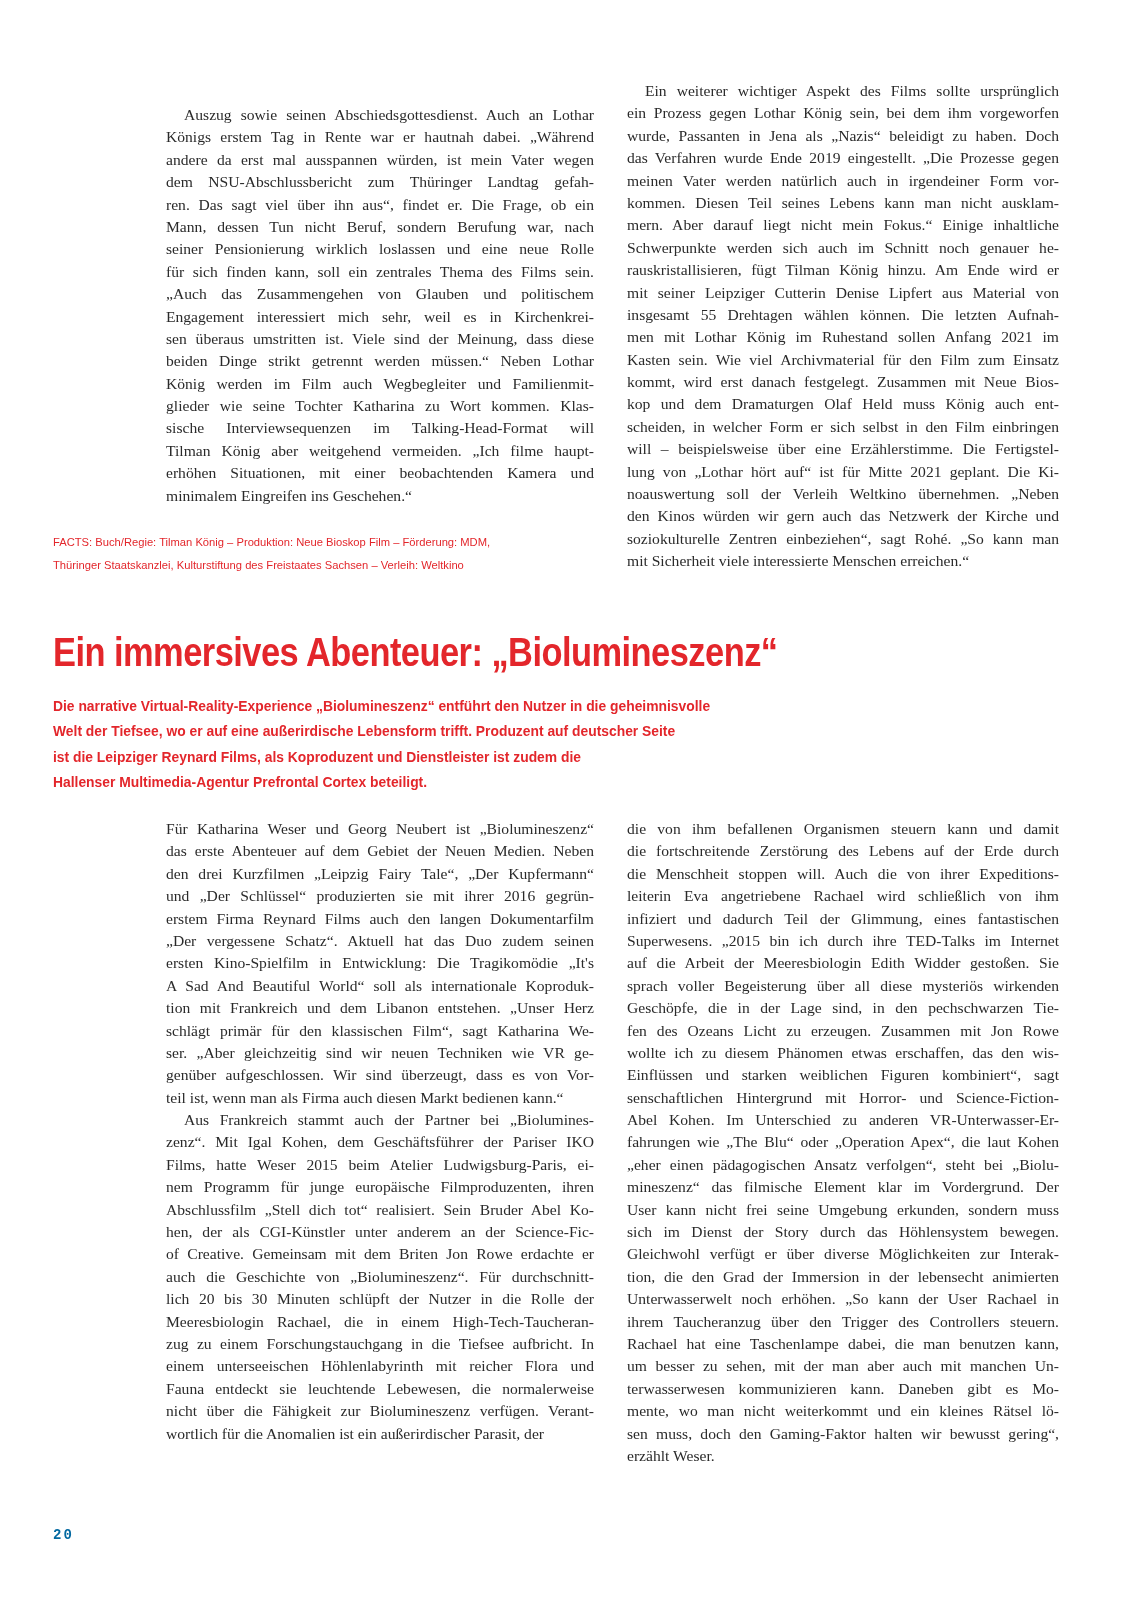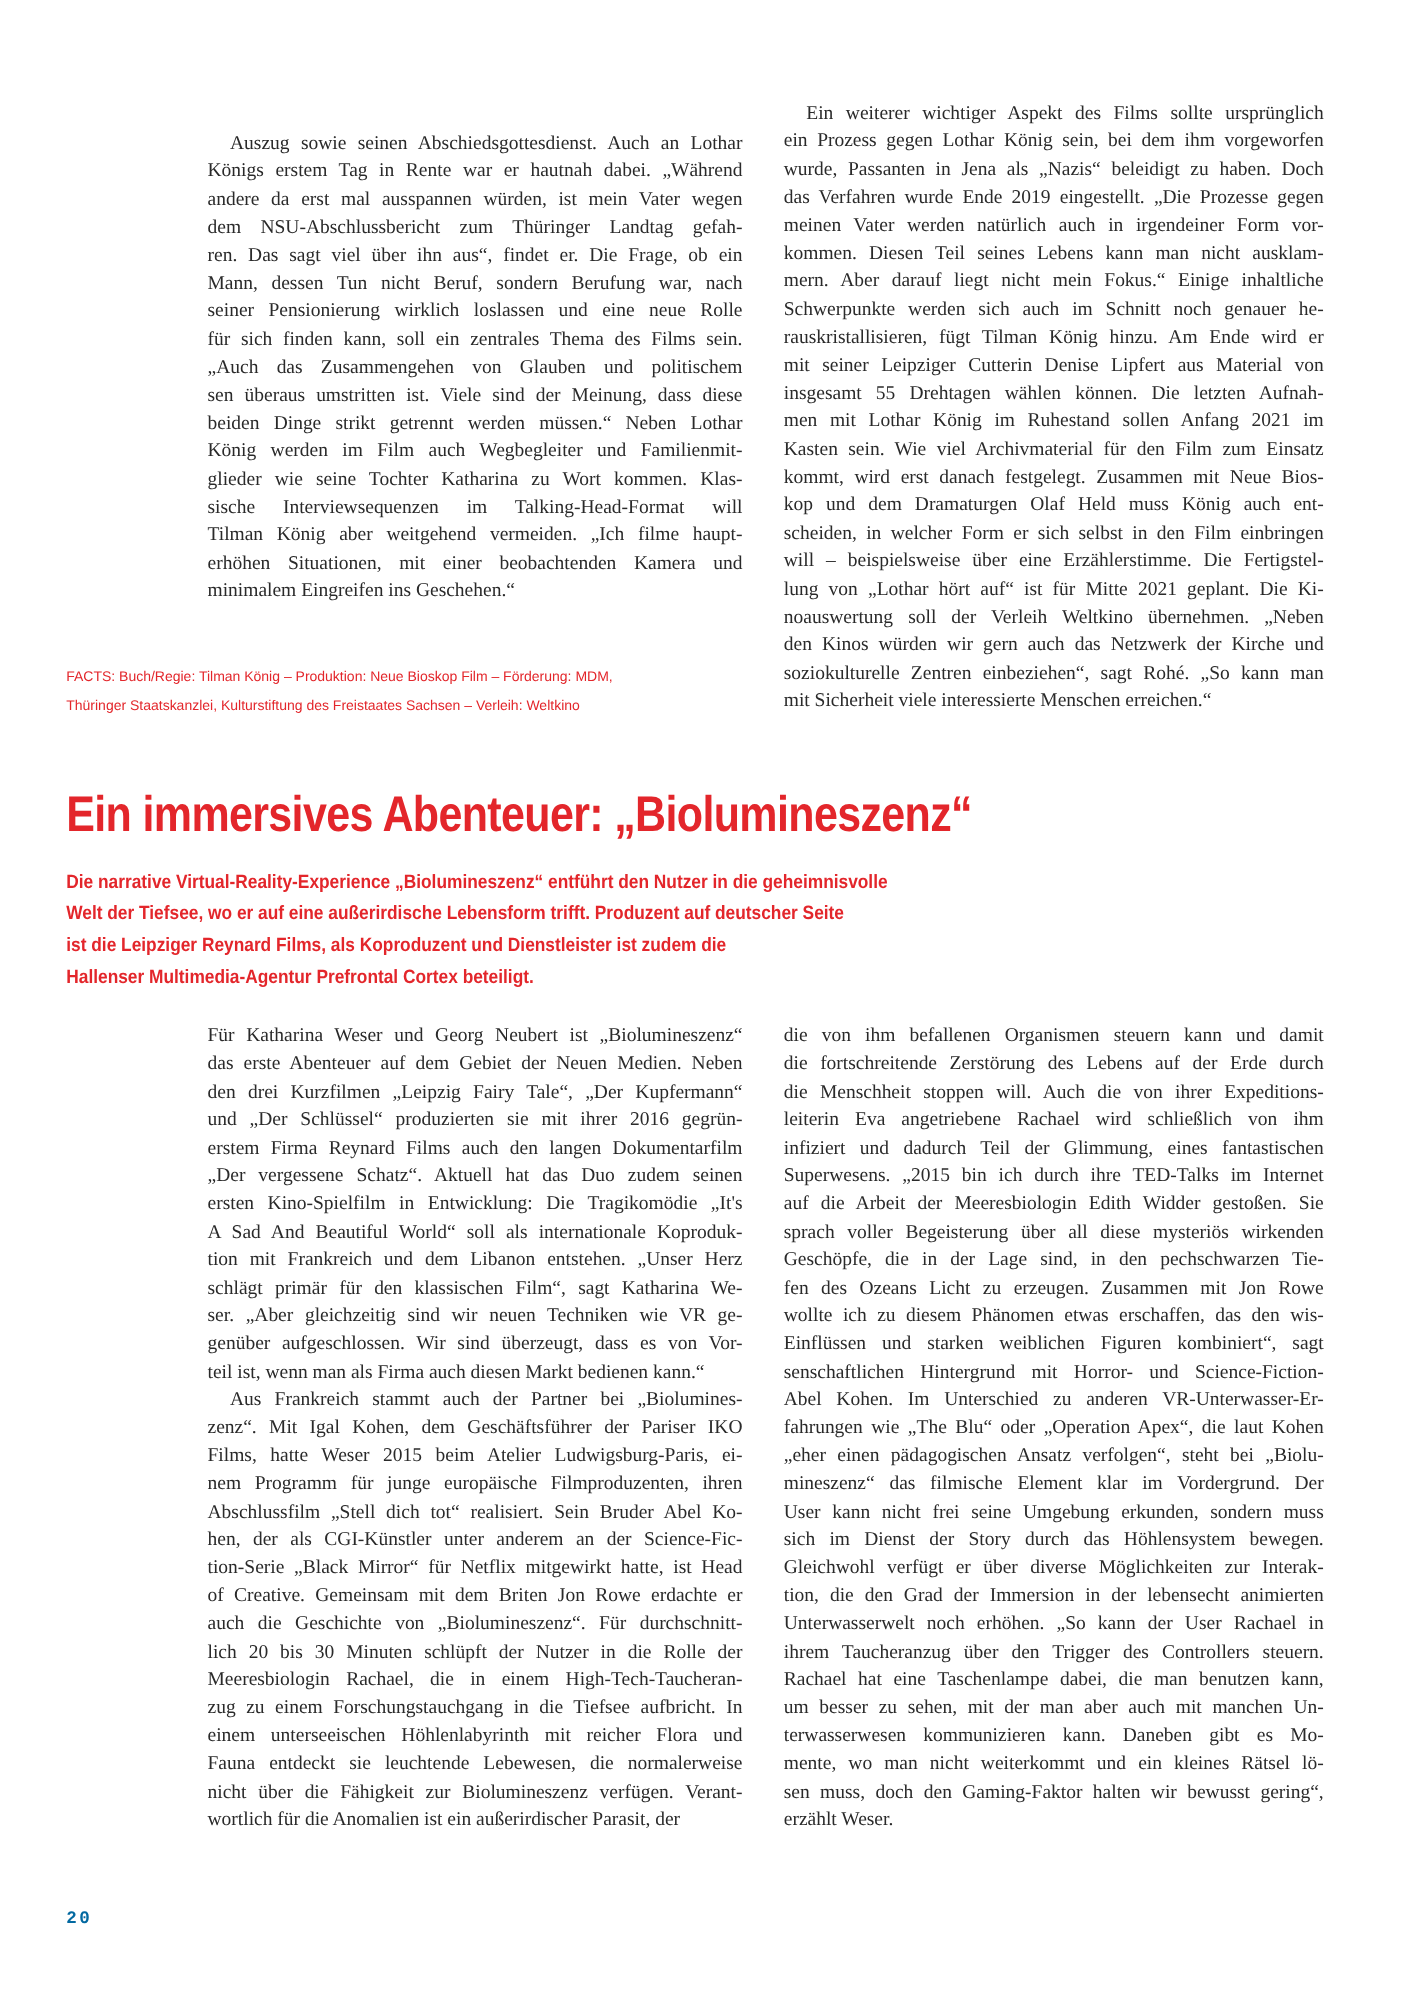--- a/index.html
+++ b/index.html
@@ -25,20 +25,21 @@
 <div id="colA" class="col">
     <span class="ln indent">Auszug sowie seinen Abschiedsgottesdienst. Auch an Lothar</span>
     <span class="ln">Königs erstem Tag in Rente war er hautnah dabei. „Während</span>
     <span class="ln">andere da erst mal ausspannen würden, ist mein Vater wegen</span>
     <span class="ln">dem NSU-Abschlussbericht zum Thüringer Landtag gefah-</span>
     <span class="ln">ren. Das sagt viel über ihn aus“, findet er. Die Frage, ob ein</span>
     <span class="ln">Mann, dessen Tun nicht Beruf, sondern Berufung war, nach</span>
     <span class="ln">seiner Pensionierung wirklich loslassen und eine neue Rolle</span>
     <span class="ln">für sich finden kann, soll ein zentrales Thema des Films sein.</span>
     <span class="ln">„Auch das Zusammengehen von Glauben und politischem</span>
+    <span class="ln">Engagement interessiert mich sehr, weil es in Kirchenkrei-</span>
     <span class="ln">sen überaus umstritten ist. Viele sind der Meinung, dass diese</span>
     <span class="ln">beiden Dinge strikt getrennt werden müssen.“ Neben Lothar</span>
     <span class="ln">König werden im Film auch Wegbegleiter und Familienmit-</span>
     <span class="ln">glieder wie seine Tochter Katharina zu Wort kommen. Klas-</span>
     <span class="ln">sische Interviewsequenzen im Talking-Head-Format will</span>
     <span class="ln">Tilman König aber weitgehend vermeiden. „Ich filme haupt-</span>
     <span class="ln">erhöhen Situationen, mit einer beobachtenden Kamera und</span>
     <span class="ln last">minimalem Eingreifen ins Geschehen.“</span>
   </div>
 <div id="colB" class="col">
@@ -93,21 +94,20 @@
     <span class="ln">schlägt primär für den klassischen Film“, sagt Katharina We-</span>
     <span class="ln">ser. „Aber gleichzeitig sind wir neuen Techniken wie VR ge-</span>
     <span class="ln">genüber aufgeschlossen. Wir sind überzeugt, dass es von Vor-</span>
     <span class="ln last">teil ist, wenn man als Firma auch diesen Markt bedienen kann.“</span>
     <span class="ln indent">Aus Frankreich stammt auch der Partner bei „Biolumines-</span>
     <span class="ln">zenz“. Mit Igal Kohen, dem Geschäftsführer der Pariser IKO</span>
     <span class="ln">Films, hatte Weser 2015 beim Atelier Ludwigsburg-Paris, ei-</span>
     <span class="ln">nem Programm für junge europäische Filmproduzenten, ihren</span>
     <span class="ln">Abschlussfilm „Stell dich tot“ realisiert. Sein Bruder Abel Ko-</span>
     <span class="ln">hen, der als CGI-Künstler unter anderem an der Science-Fic-</span>
-    <span class="ln">tion-Serie „Black Mirror“ für Netflix mitgewirkt hatte, ist Head</span>
     <span class="ln">of Creative. Gemeinsam mit dem Briten Jon Rowe erdachte er</span>
     <span class="ln">auch die Geschichte von „Biolumineszenz“. Für durchschnitt-</span>
     <span class="ln">lich 20 bis 30 Minuten schlüpft der Nutzer in die Rolle der</span>
     <span class="ln">Meeresbiologin Rachael, die in einem High-Tech-Taucheran-</span>
     <span class="ln">zug zu einem Forschungstauchgang in die Tiefsee aufbricht. In</span>
     <span class="ln">einem unterseeischen Höhlenlabyrinth mit reicher Flora und</span>
     <span class="ln">Fauna entdeckt sie leuchtende Lebewesen, die normalerweise</span>
     <span class="ln">nicht über die Fähigkeit zur Biolumineszenz verfügen. Verant-</span>
     <span class="ln last">wortlich für die Anomalien ist ein außerirdischer Parasit, der</span>
   </div>

